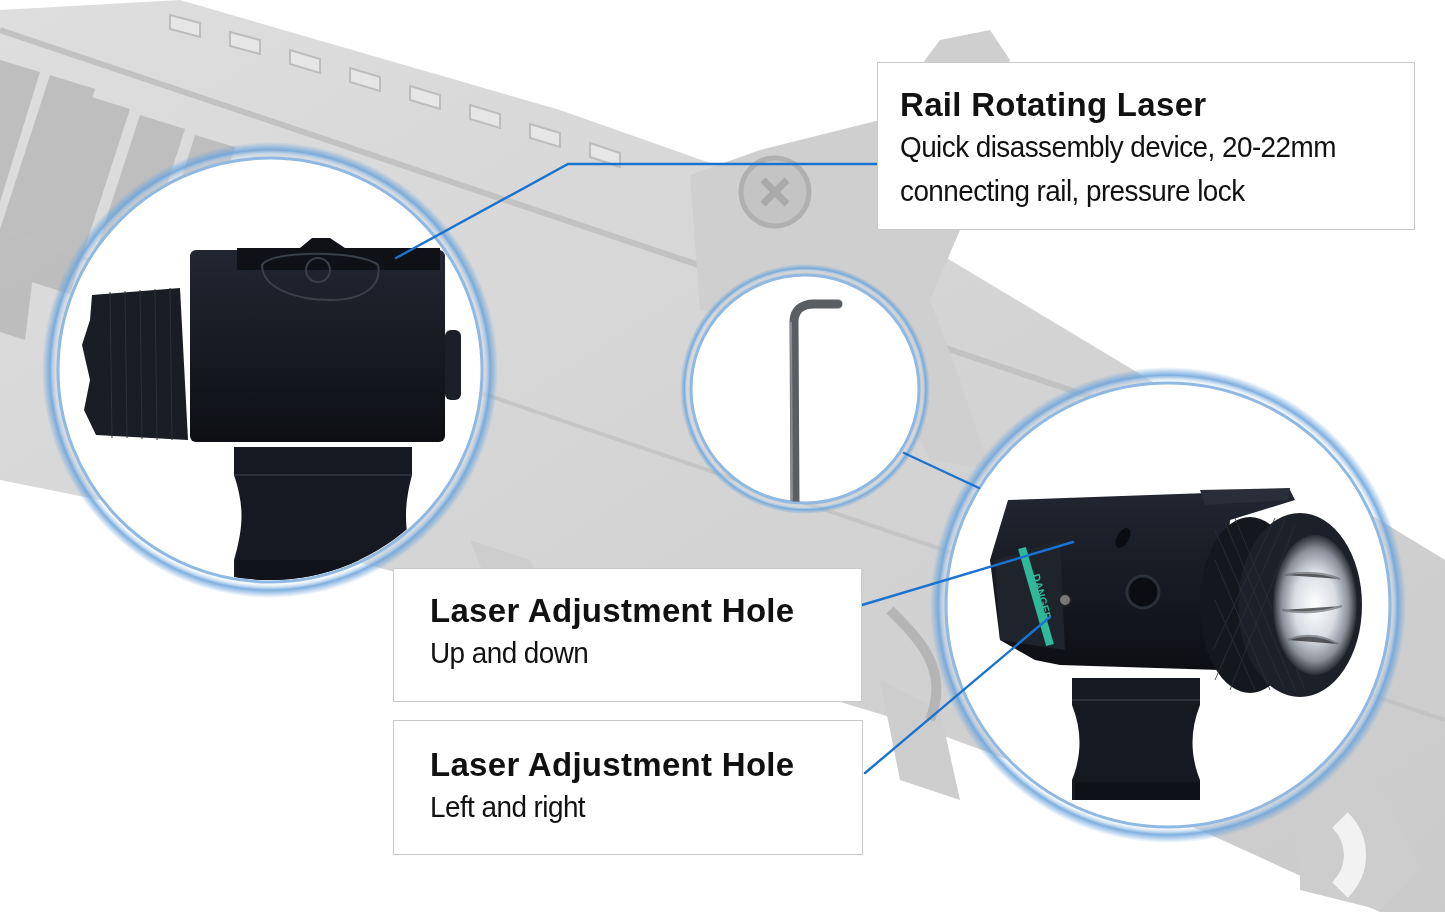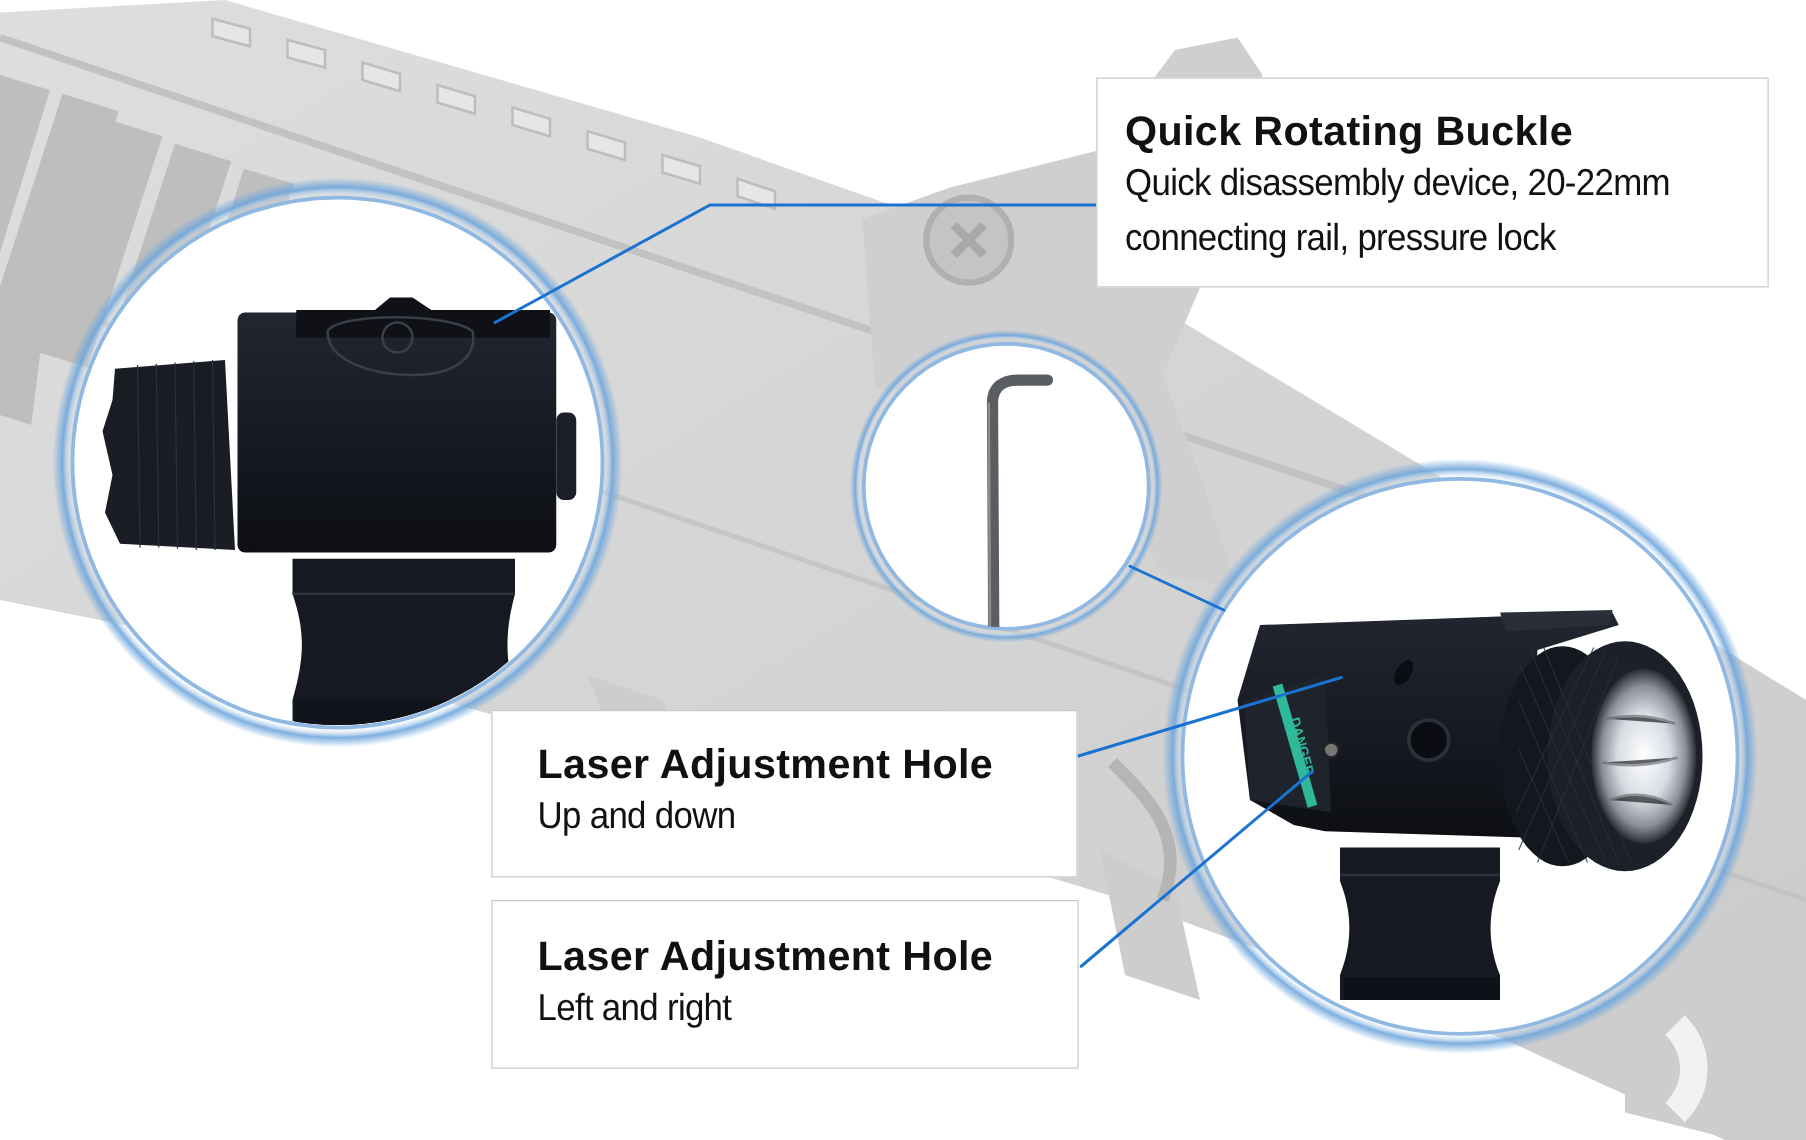--- a/index.html
+++ b/index.html
@@ -176,21 +176,21 @@
 <svg class="layer" viewBox="0 0 1445 912">
   <g stroke="#1a73d0" stroke-width="2.4" fill="none" stroke-linecap="round">
     <polyline points="396,258 568,164 877,164"></polyline>
     <line x1="904" y1="453" x2="979" y2="488"></line>
     <line x1="862" y1="605" x2="1073" y2="542"></line>
     <line x1="865" y1="773" x2="1050" y2="617"></line>
   </g>
 </svg>
 
 <div class="callout" id="box-rail">
-  <div class="title">Quick Rotating Buckle</div>
+  <div class="title">Rail Rotating Laser</div>
   <div class="desc">Quick disassembly device, 20-22mm</div>
   <div class="desc">connecting rail, pressure lock</div>
 </div>
 
 <div class="callout" id="box-ud">
   <div class="title">Laser Adjustment Hole</div>
   <div class="desc">Up and down</div>
 </div>
 
 <div class="callout" id="box-lr">

